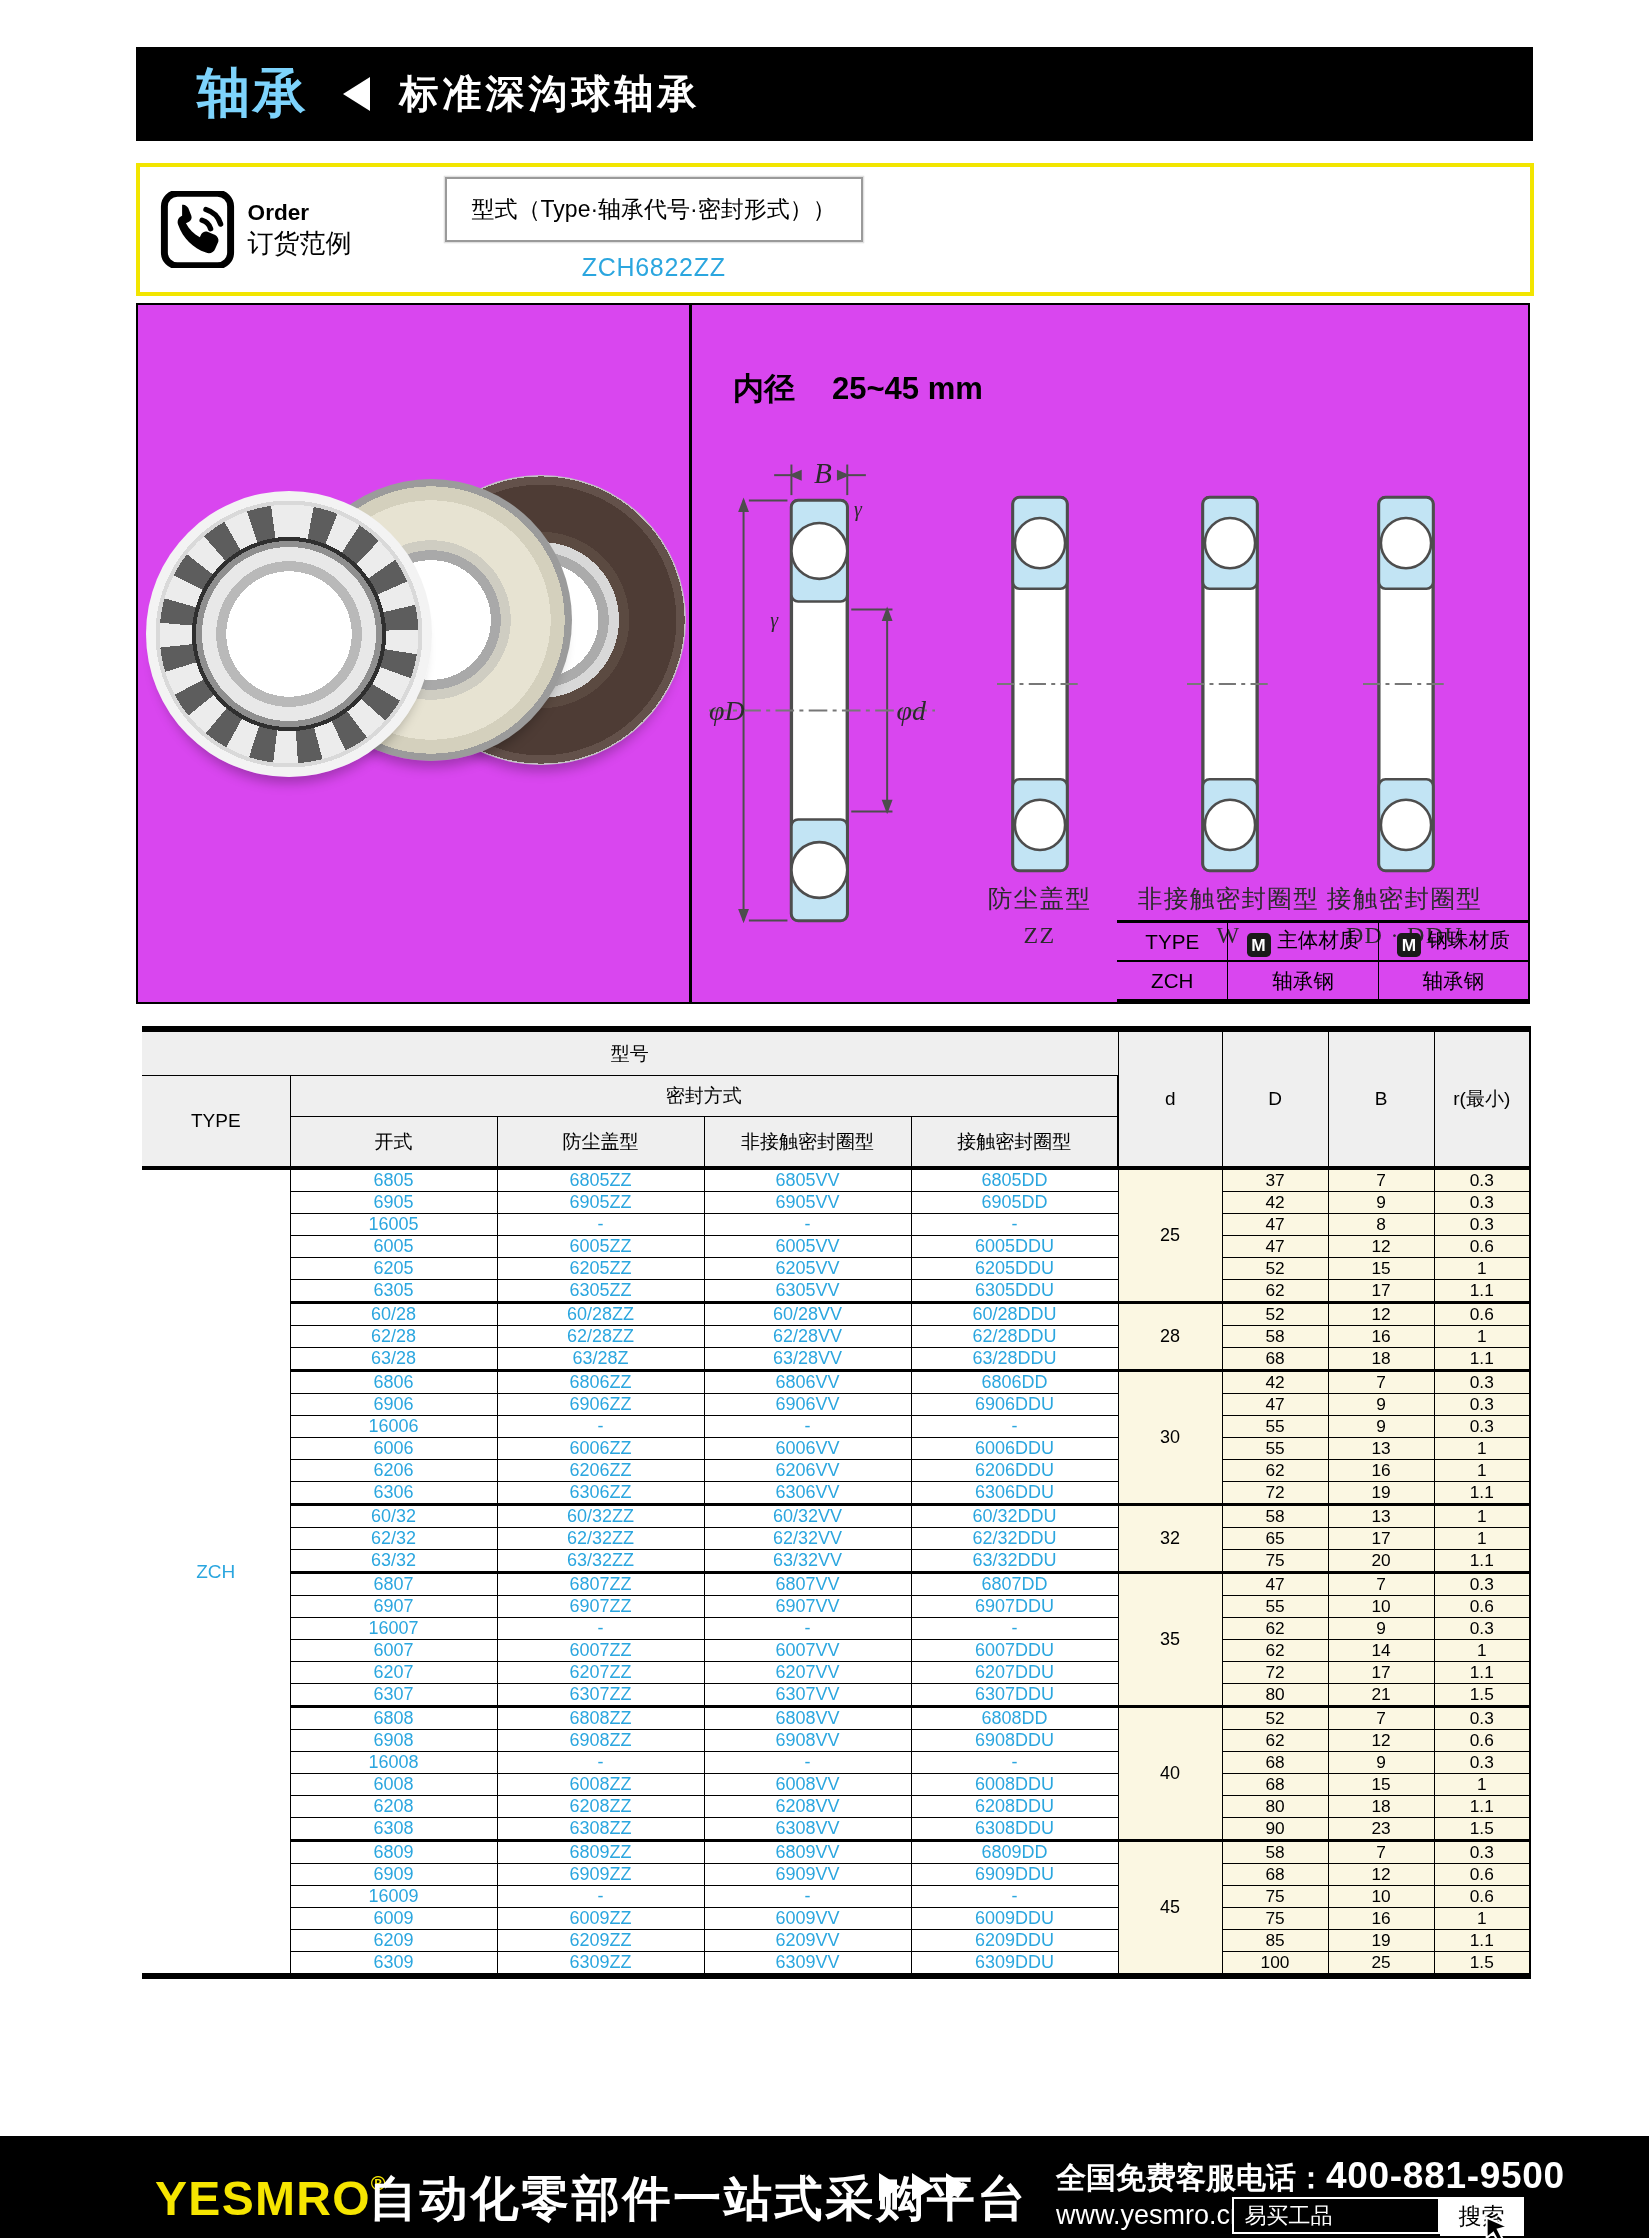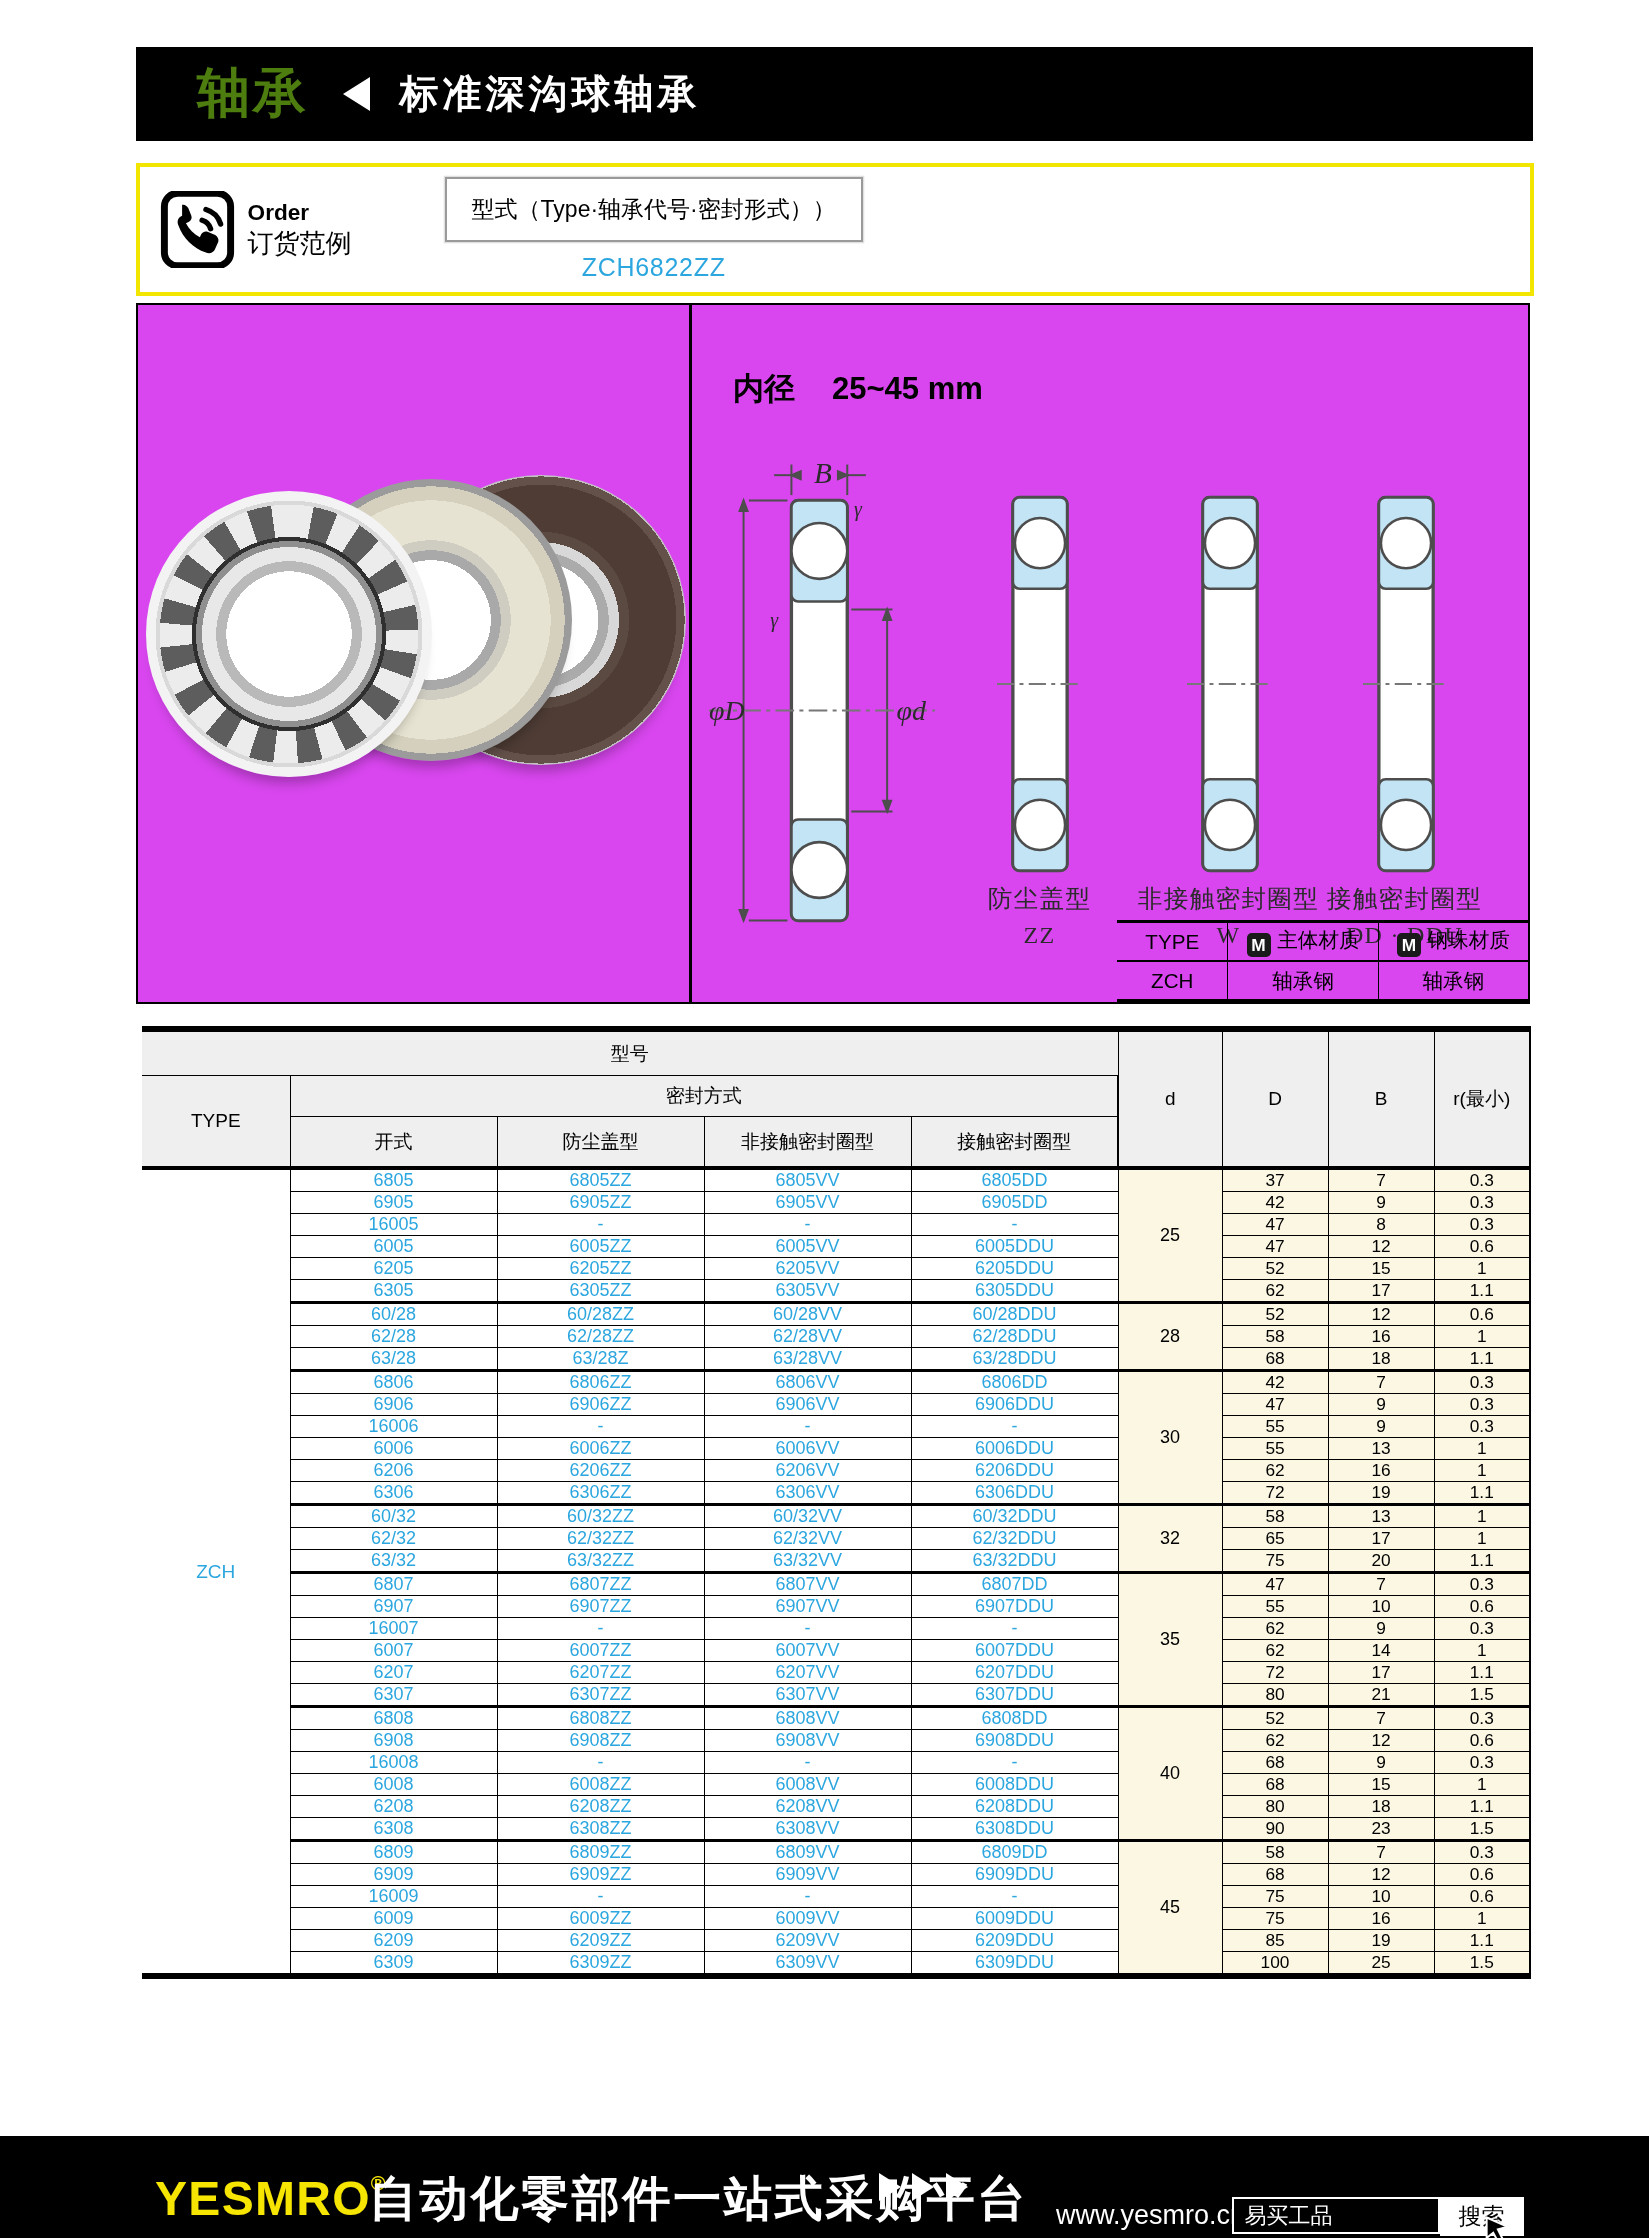--- a/index.html
+++ b/index.html
@@ -1,21 +1,21 @@
 <!DOCTYPE html>
 <html style="font-size:10.6px"><head>
 <meta charset="utf-8">
 <style>
   html,body{margin:0;padding:0;background:#fff;}
   body{width:1649px;height:2239px;position:relative;font-family:"Liberation Sans",sans-serif;color:#000;}
   .abs{position:absolute;}
 
   
   .topbar{left:136px;top:47px;width:1397px;height:94px;background:#000;display:flex;align-items:center;}
-  .topbar .t1{color:#4d7c0f;font-size:53px;font-weight:bold;margin-left:61px;letter-spacing:2.7px;}
+  .topbar .t1{color:#7dd3fc;font-size:53px;font-weight:bold;margin-left:61px;letter-spacing:2.7px;}
   .topbar .tri{width:0;height:0;border-top:17.3px solid transparent;border-bottom:17.3px solid transparent;border-right:27px solid #fff;margin:0 29px 0 35px;}
   .topbar .t2{color:#fff;font-size:39px;font-weight:bold;letter-spacing:4px;}
 
   
   .orderbox{left:136px;top:163px;width:1390px;height:125px;border:4px solid #f2e500;background:#fff;display:flex;align-items:center;}
   .phoneicon{width:77px;height:77px;margin-left:18.6px;flex:0 0 auto;}
   .orderlabels{margin-left:12px;line-height:1.25;}
   .orderlabels .en{font-weight:bold;font-size:22.6px;}
   .orderlabels .cn{font-size:26px;}
   .orderformat{margin-left:93px;display:flex;flex-direction:column;align-items:center;}
@@ -588,20 +588,23 @@
       </tr>
     </tbody>
 </table>
 
 <footer class="abs footer">
   <div class="logo"><span>YESMRO</span><sup>®</sup></div>
   <div class="tagline">自动化零部件一站式采购平台</div>
   <span class="ftri" style="left:879px;"></span>
   <span class="ftri" style="left:912px;"></span>
   <span class="ftri" style="left:946px;"></span>
+  <div class="phoneline">
+    <span class="lab">全国免费客服电话：</span><span class="num">400-881-9500</span>
+  </div>
   <div class="webline">www.yesmro.cn</div>
   <div class="searchbox">
     <div class="searchinput">易买工品</div>
     <div class="searchbtn">搜索</div>
   </div>
   <svg class="cursor" width="29" height="32" viewBox="0 0 44 48">
     <polygon points="4,2 36,16 21,20 31,40 24,44 14,25 4,33" fill="#000" stroke="#fff" stroke-width="3"></polygon>
   </svg>
 </footer>
 

